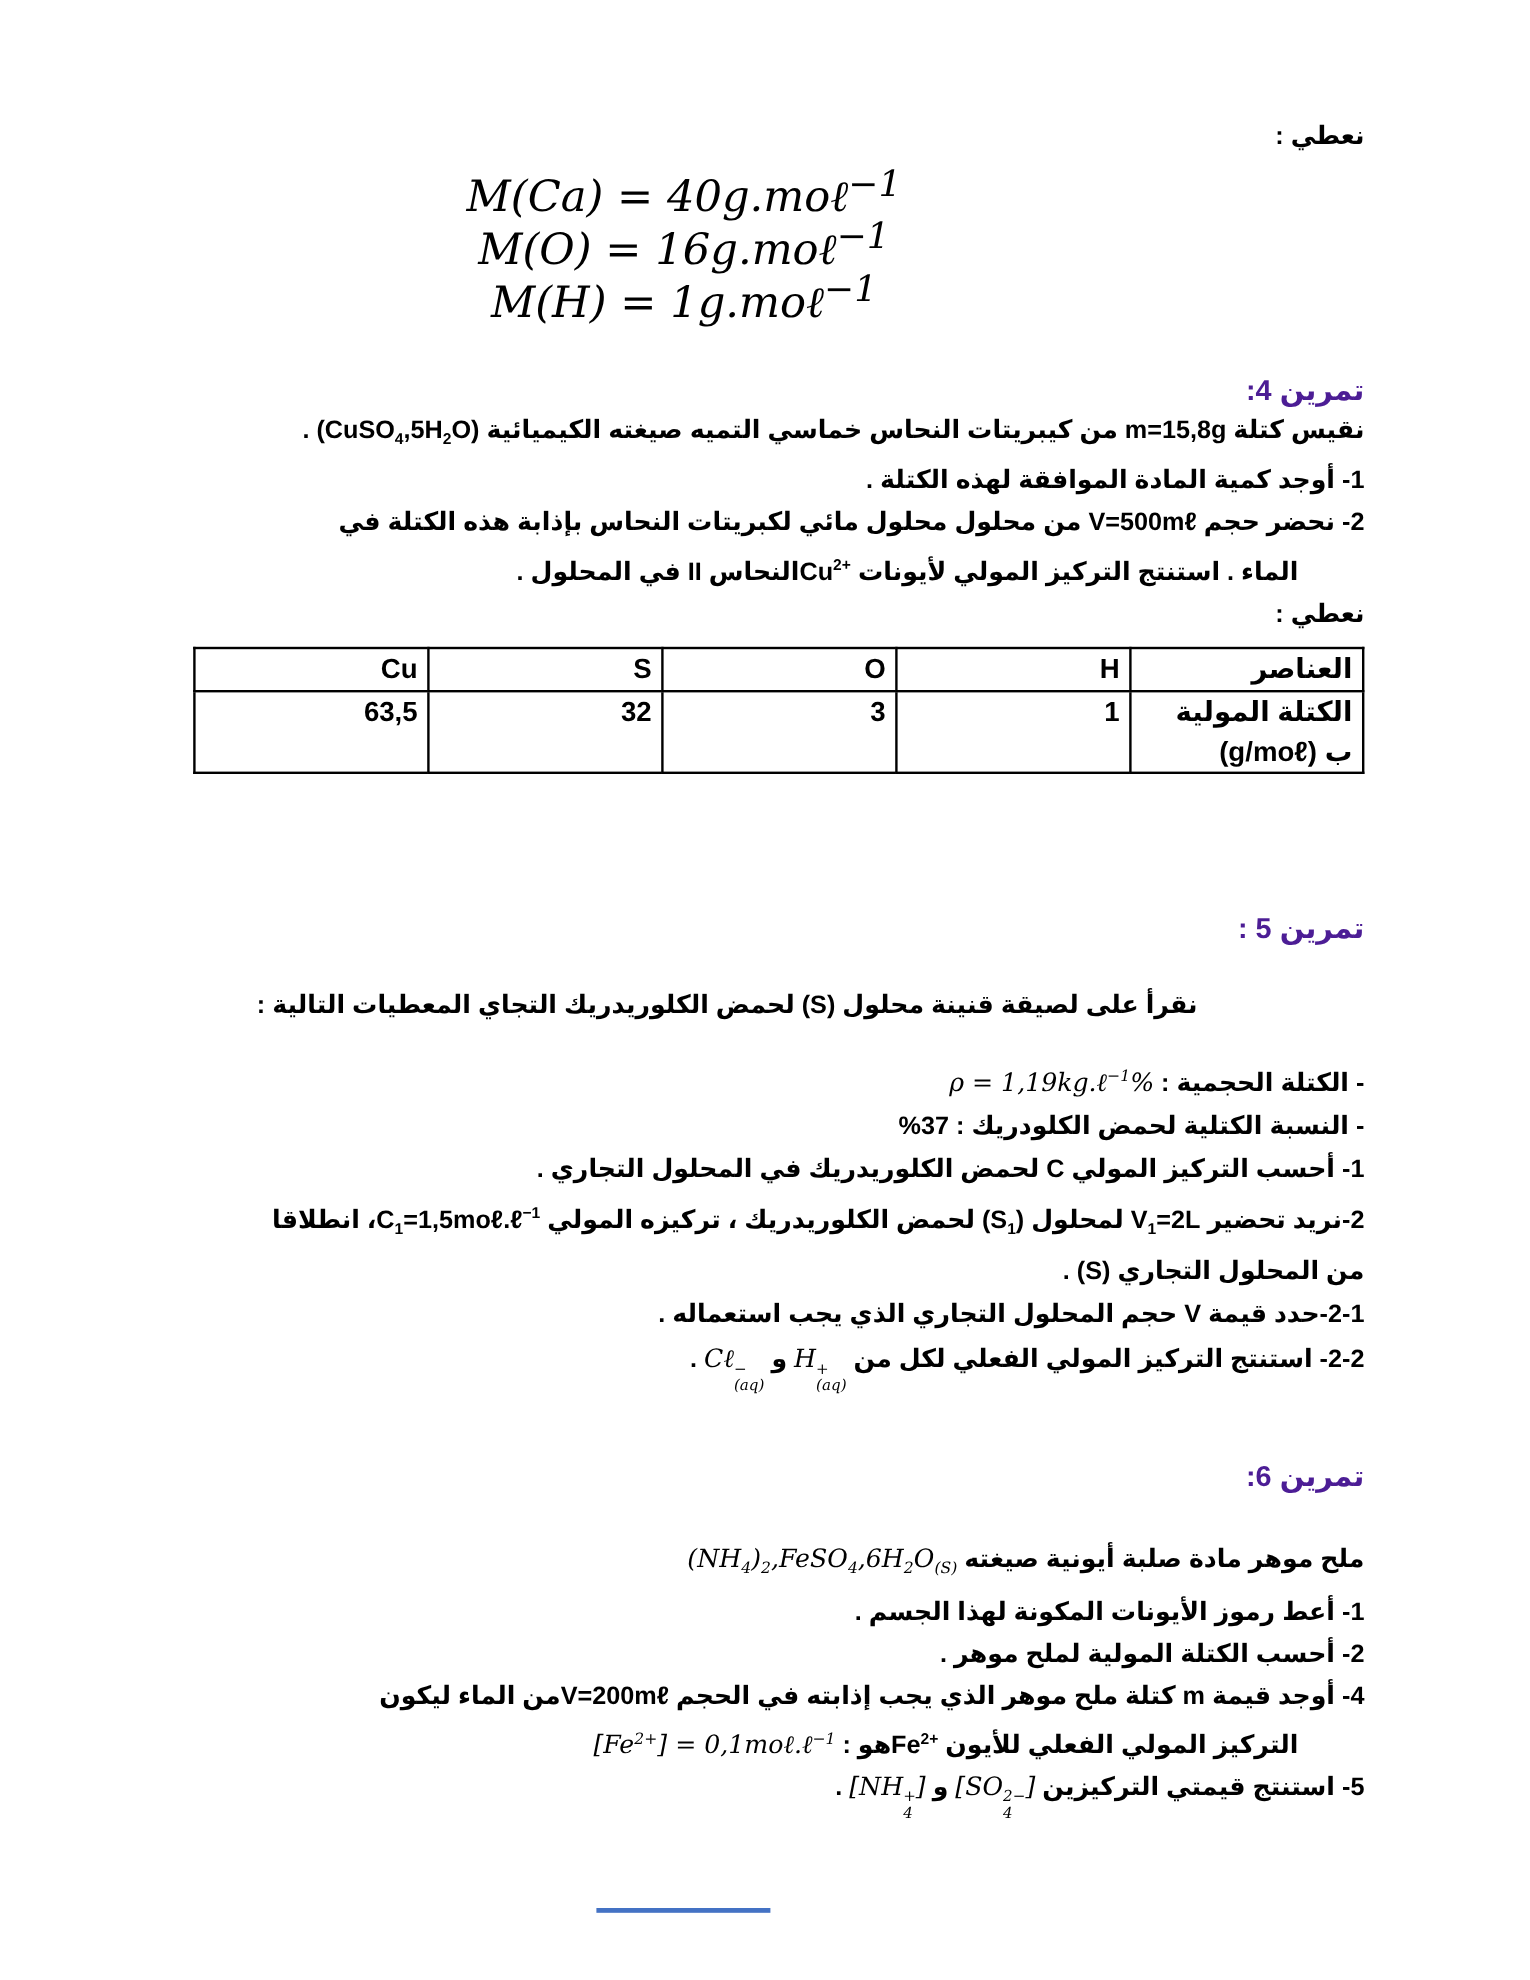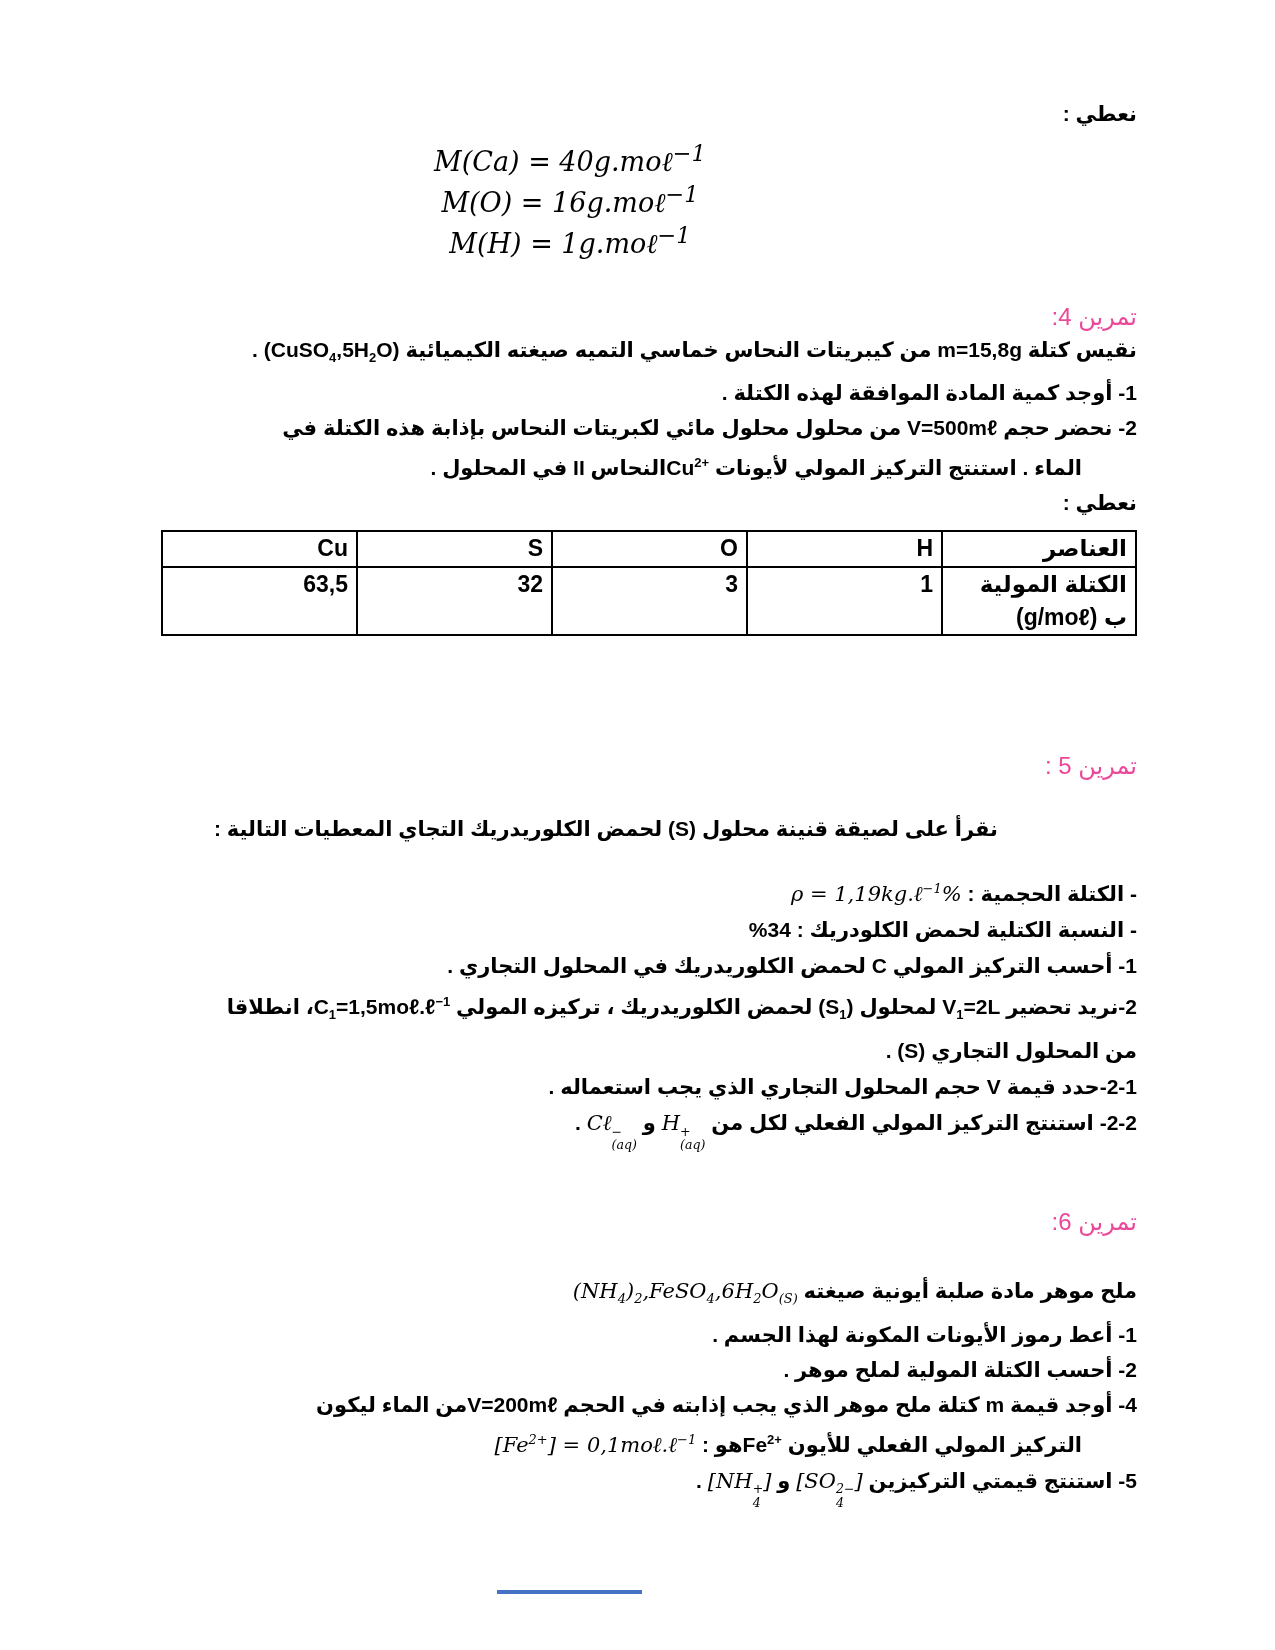--- a/index.html
+++ b/index.html
@@ -9,28 +9,28 @@
     font-family:"Liberation Sans","DejaVu Sans",sans-serif;
   }
   .content{position:absolute;inset:0;padding:96px 138px 0 75px;}
   .ln{
     font-size:21px;line-height:35px;font-weight:bold;
     text-align:right;white-space:nowrap;
   }
   .ln sup,.ln sub{font-size:0.62em;}
   .formulas{margin-top:6px;text-align:center;padding-right:72px;}
   .fline{
-    font-size:27px;line-height:33px;white-space:nowrap;
+    font-size:36px;line-height:33px;white-space:nowrap;
   }
   .math{
     font-family:"DejaVu Serif","Liberation Serif",serif;
     font-style:italic;font-weight:normal;
   }
   .hd{
-    color:#ec4899;font-size:24px;line-height:30px;font-weight:normal;text-align:right;
+    color:#4c1d95;font-size:24px;line-height:30px;font-weight:bold;text-align:right;
     white-space:nowrap;
   }
   .h4m{margin-top:42px;}
   .p4m{}
   .indent{padding-right:55px;}
   .mtable{
     border-collapse:collapse;table-layout:fixed;width:974px;margin-top:10px;
   }
   .mtable td{
     border:2px solid #000;text-align:right;font-weight:bold;font-size:23px;
@@ -104,21 +104,21 @@
     </tr>
   </tbody>
     </table>
 
   <div class="hd h5m">تمرين 5 :</div>
 
   <div class="ln intro5">نقرأ على لصيقة قنينة محلول <span dir="ltr">(S)</span> لحمض الكلوريدريك التجاي المعطيات التالية :</div>
 
   <div class="p5m">
     <div class="ln">- الكتلة الحجمية : <span class="math" dir="ltr">ρ = 1,19kg.ℓ<sup>−1</sup>%</span></div>
-    <div class="ln">- النسبة الكتلية لحمض الكلودريك : 34%</div>
+    <div class="ln">- النسبة الكتلية لحمض الكلودريك : 37%</div>
     <div class="ln">1- أحسب التركيز المولي C لحمض الكلوريدريك في المحلول التجاري .</div>
     <div class="ln">2-نريد تحضير <span dir="ltr">V<sub>1</sub>=2L</span> لمحلول <span dir="ltr">(S<sub>1</sub>)</span> لحمض الكلوريدريك ، تركيزه المولي <span dir="ltr">C<sub>1</sub>=1,5moℓ.ℓ<sup>−1</sup></span>، انطلاقا</div>
     <div class="ln">من المحلول التجاري <span dir="ltr">(S)</span> .</div>
     <div class="ln">2-1-حدد قيمة V حجم المحلول التجاري الذي يجب استعماله .</div>
     <div class="ln">2-2- استنتج التركيز المولي الفعلي لكل من <span class="math" dir="ltr">H<span class="ss">
             <span>+</span>
             <span>(aq)</span>
           </span></span> و <span class="math" dir="ltr">Cℓ<span class="ss">
             <span>−</span>
             <span>(aq)</span>

